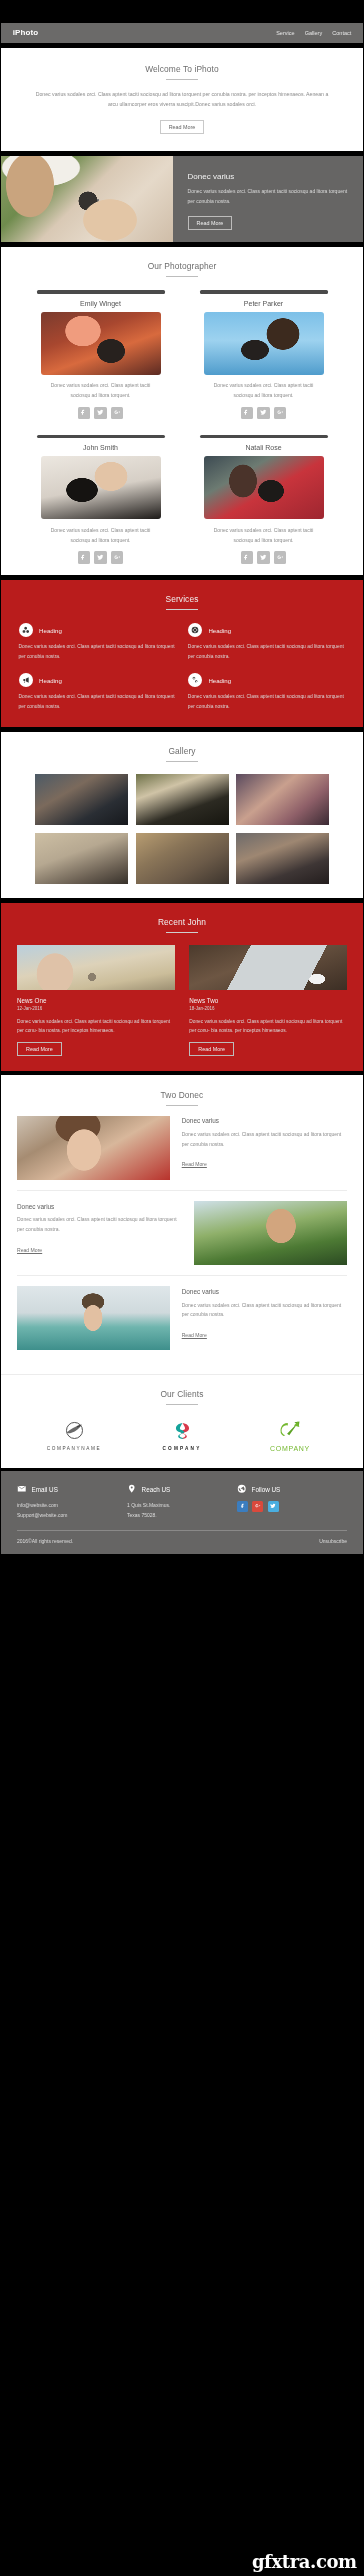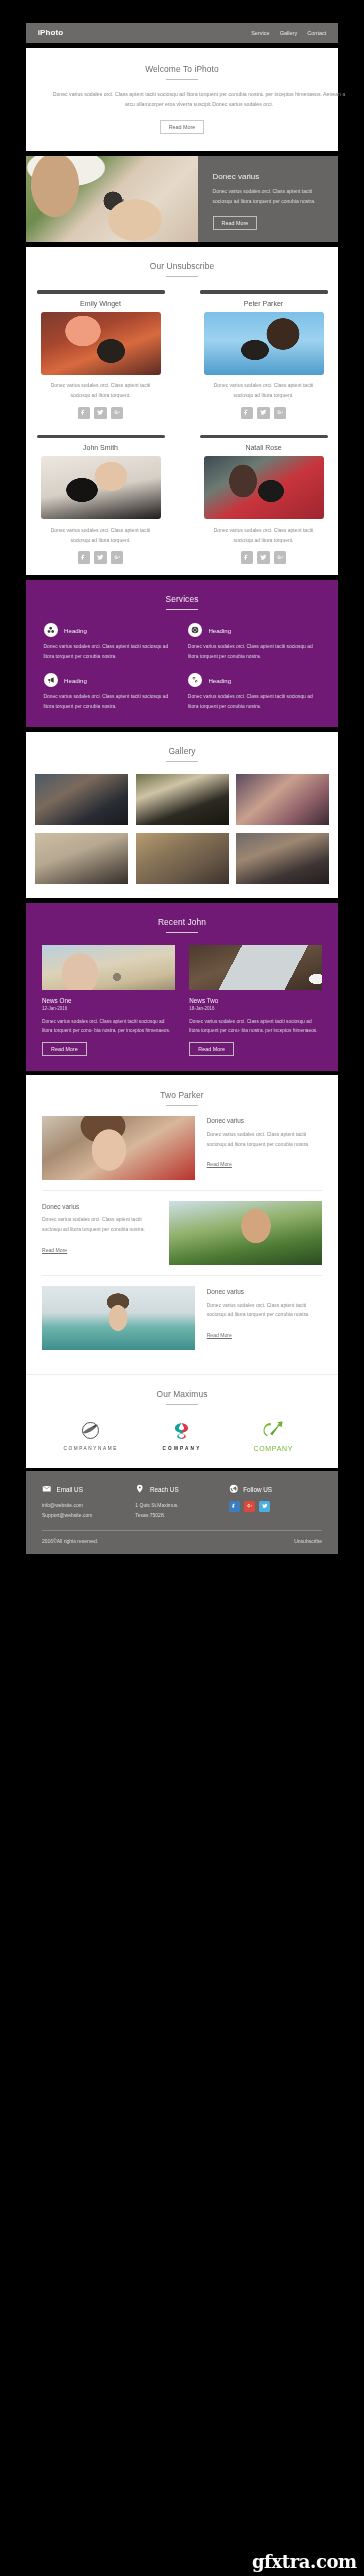--- a/index.html
+++ b/index.html
@@ -5,23 +5,23 @@
   * { margin:0; padding:0; box-sizing:border-box; }
   html,body { background:#000; }
   body {
     font-family:"Liberation Sans", sans-serif;
     width:364px; height:2576px; position:relative;
     overflow:hidden;
   }
   .page { width:364px; height:2576px; background:#000; position:relative; }
 
   
-  .strip { width:312px; margin:0 auto; position:relative; }
+  .strip { width:362px; margin:0 auto; position:relative; }
   .white { background:#fff; }
-  .grey  { background:#701a75; }
+  .grey  { background:#b91c1c; }
 
   
   .hdr {
     height:19.7px; background:#6b6a69; display:flex; align-items:center;
     padding:0 11.7px; justify-content:space-between;
   }
   .brand { color:#fff; font-size:8px; font-weight:bold; letter-spacing:0.1px; }
   .nav { display:flex; gap:10.2px; }
   .nav a { color:#e8e8e8; font-size:5.5px; text-decoration:none; }
 
@@ -253,21 +253,21 @@
     <div class="banner-txt">
       <h3>Donec varius</h3>
       <p>Donec varius sodales orci. Class aptent taciti sociosqu ad litora torquent per conubia nostra.</p>
       <a class="btn-line-dk">Read More</a>
     </div>
   </div>
 
   <div style="height:4.4px;background:#000"></div>
 
   <div class="strip white photog">
-    <div class="sec-title">Our Unsubscribe</div>
+    <div class="sec-title">Our Photographer</div>
     <div class="rule"></div>
 
     <div class="grid2">
       <div class="pcard">
         <div class="pbar"></div>
         <div class="pname">Emily Winget</div>
         <div class="pimg ph1"></div>
         <div class="pdesc">Donec varius sodales orci. Class aptent taciti sociosqu ad litora torquent.</div>
         <div class="socials">
           <span class="sq">
@@ -455,21 +455,21 @@
         <div class="ndate">18-Jan-2016</div>
         <div class="ntxt">Donec varius sodales orci. Class aptent taciti sociosqu ad litora torquent per conu- bia nostra. per inceptos himenaeos.</div>
         <a class="btn-line-dk">Read More</a>
       </div>
     </div>
   </div>
 
   <div style="height:4.4px;background:#000"></div>
 
   <div class="strip white twocol">
-    <div class="sec-title">Two Parker</div>
+    <div class="sec-title">Two Donec</div>
     <div class="rule"></div>
 
     <div class="tcrow" style="border-top:none">
       <div class="tcimg t1"></div>
       <div class="tc-body">
         <h4>Donec varius</h4>
         <p>Donec varius sodales orci. Class aptent taciti sociosqu ad litora torquent per conubia nostra.</p>
         <a class="tc-link">Read More</a>
       </div>
     </div>
@@ -487,21 +487,21 @@
       <div class="tcimg t3"></div>
       <div class="tc-body">
         <h4>Donec varius</h4>
         <p>Donec varius sodales orci. Class aptent taciti sociosqu ad litora torquent per conubia nostra.</p>
         <a class="tc-link">Read More</a>
       </div>
     </div>
   </div>
 
   <div class="strip white clients" style="border-top:0.7px solid #ececec">
-    <div class="sec-title">Our Maximus</div>
+    <div class="sec-title">Our Clients</div>
     <div class="rule"></div>
     <div class="cl-grid">
 
       <div class="cl cl1">
         <svg width="25" height="20.4" viewBox="0 0 34 28">
           <circle cx="17" cy="13" r="11" fill="none" stroke="#4a4a4a" stroke-width="1.3"></circle>
           <path d="M6 16c5-5 12-9 21-11-3 5-8 9-14 11-3 1-5 1-7 0z" fill="#6a6a6a"></path>
           <path d="M20 7c2-1 4-2 7-2-2 2-4 3-6 4z" fill="#3f3f3f"></path>
         </svg>
         <div class="cl-name">COMPANYNAME</div>

